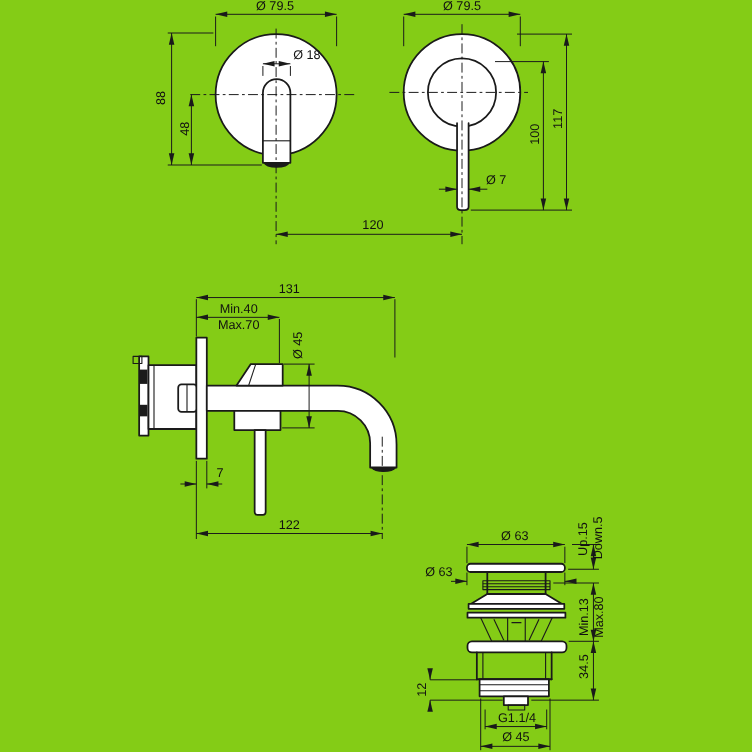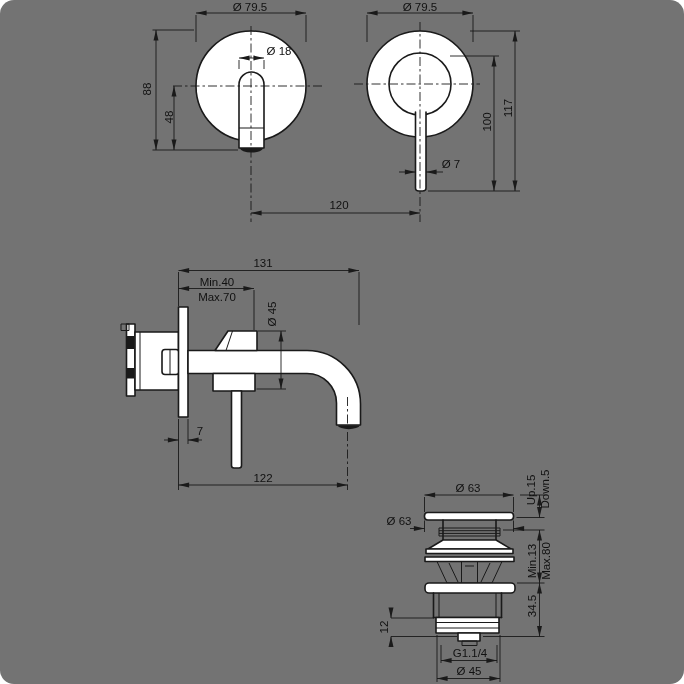--- a/index.html
+++ b/index.html
@@ -1,16 +1,16 @@
 <!DOCTYPE html>
 <html><head>
 <meta charset="utf-8">
 <style>
   html,body{margin:0;padding:0;background:#ffffff;}
-  .stage{position:relative;width:684px;height:684px;background:#737373;overflow:hidden;border-radius:14px;}
+  .stage{position:relative;width:684px;height:684px;background:#84cc16;overflow:hidden;}
   svg{display:block;}
   
   .o{fill:none;stroke:#1a1a1a;stroke-width:1.6;stroke-linejoin:round;stroke-linecap:round;}
   .ow{fill:#ffffff;stroke:#1a1a1a;stroke-width:1.6;stroke-linejoin:round;}
   .t{fill:none;stroke:#1a1a1a;stroke-width:1;stroke-linejoin:round;}
   
   .d{fill:none;stroke:#1a1a1a;stroke-width:0.9;}
   
   .cl{fill:none;stroke:#1a1a1a;stroke-width:0.9;stroke-dasharray:9 3 2.5 3;}
   .dk{fill:#1a1a1a;stroke:none;}

